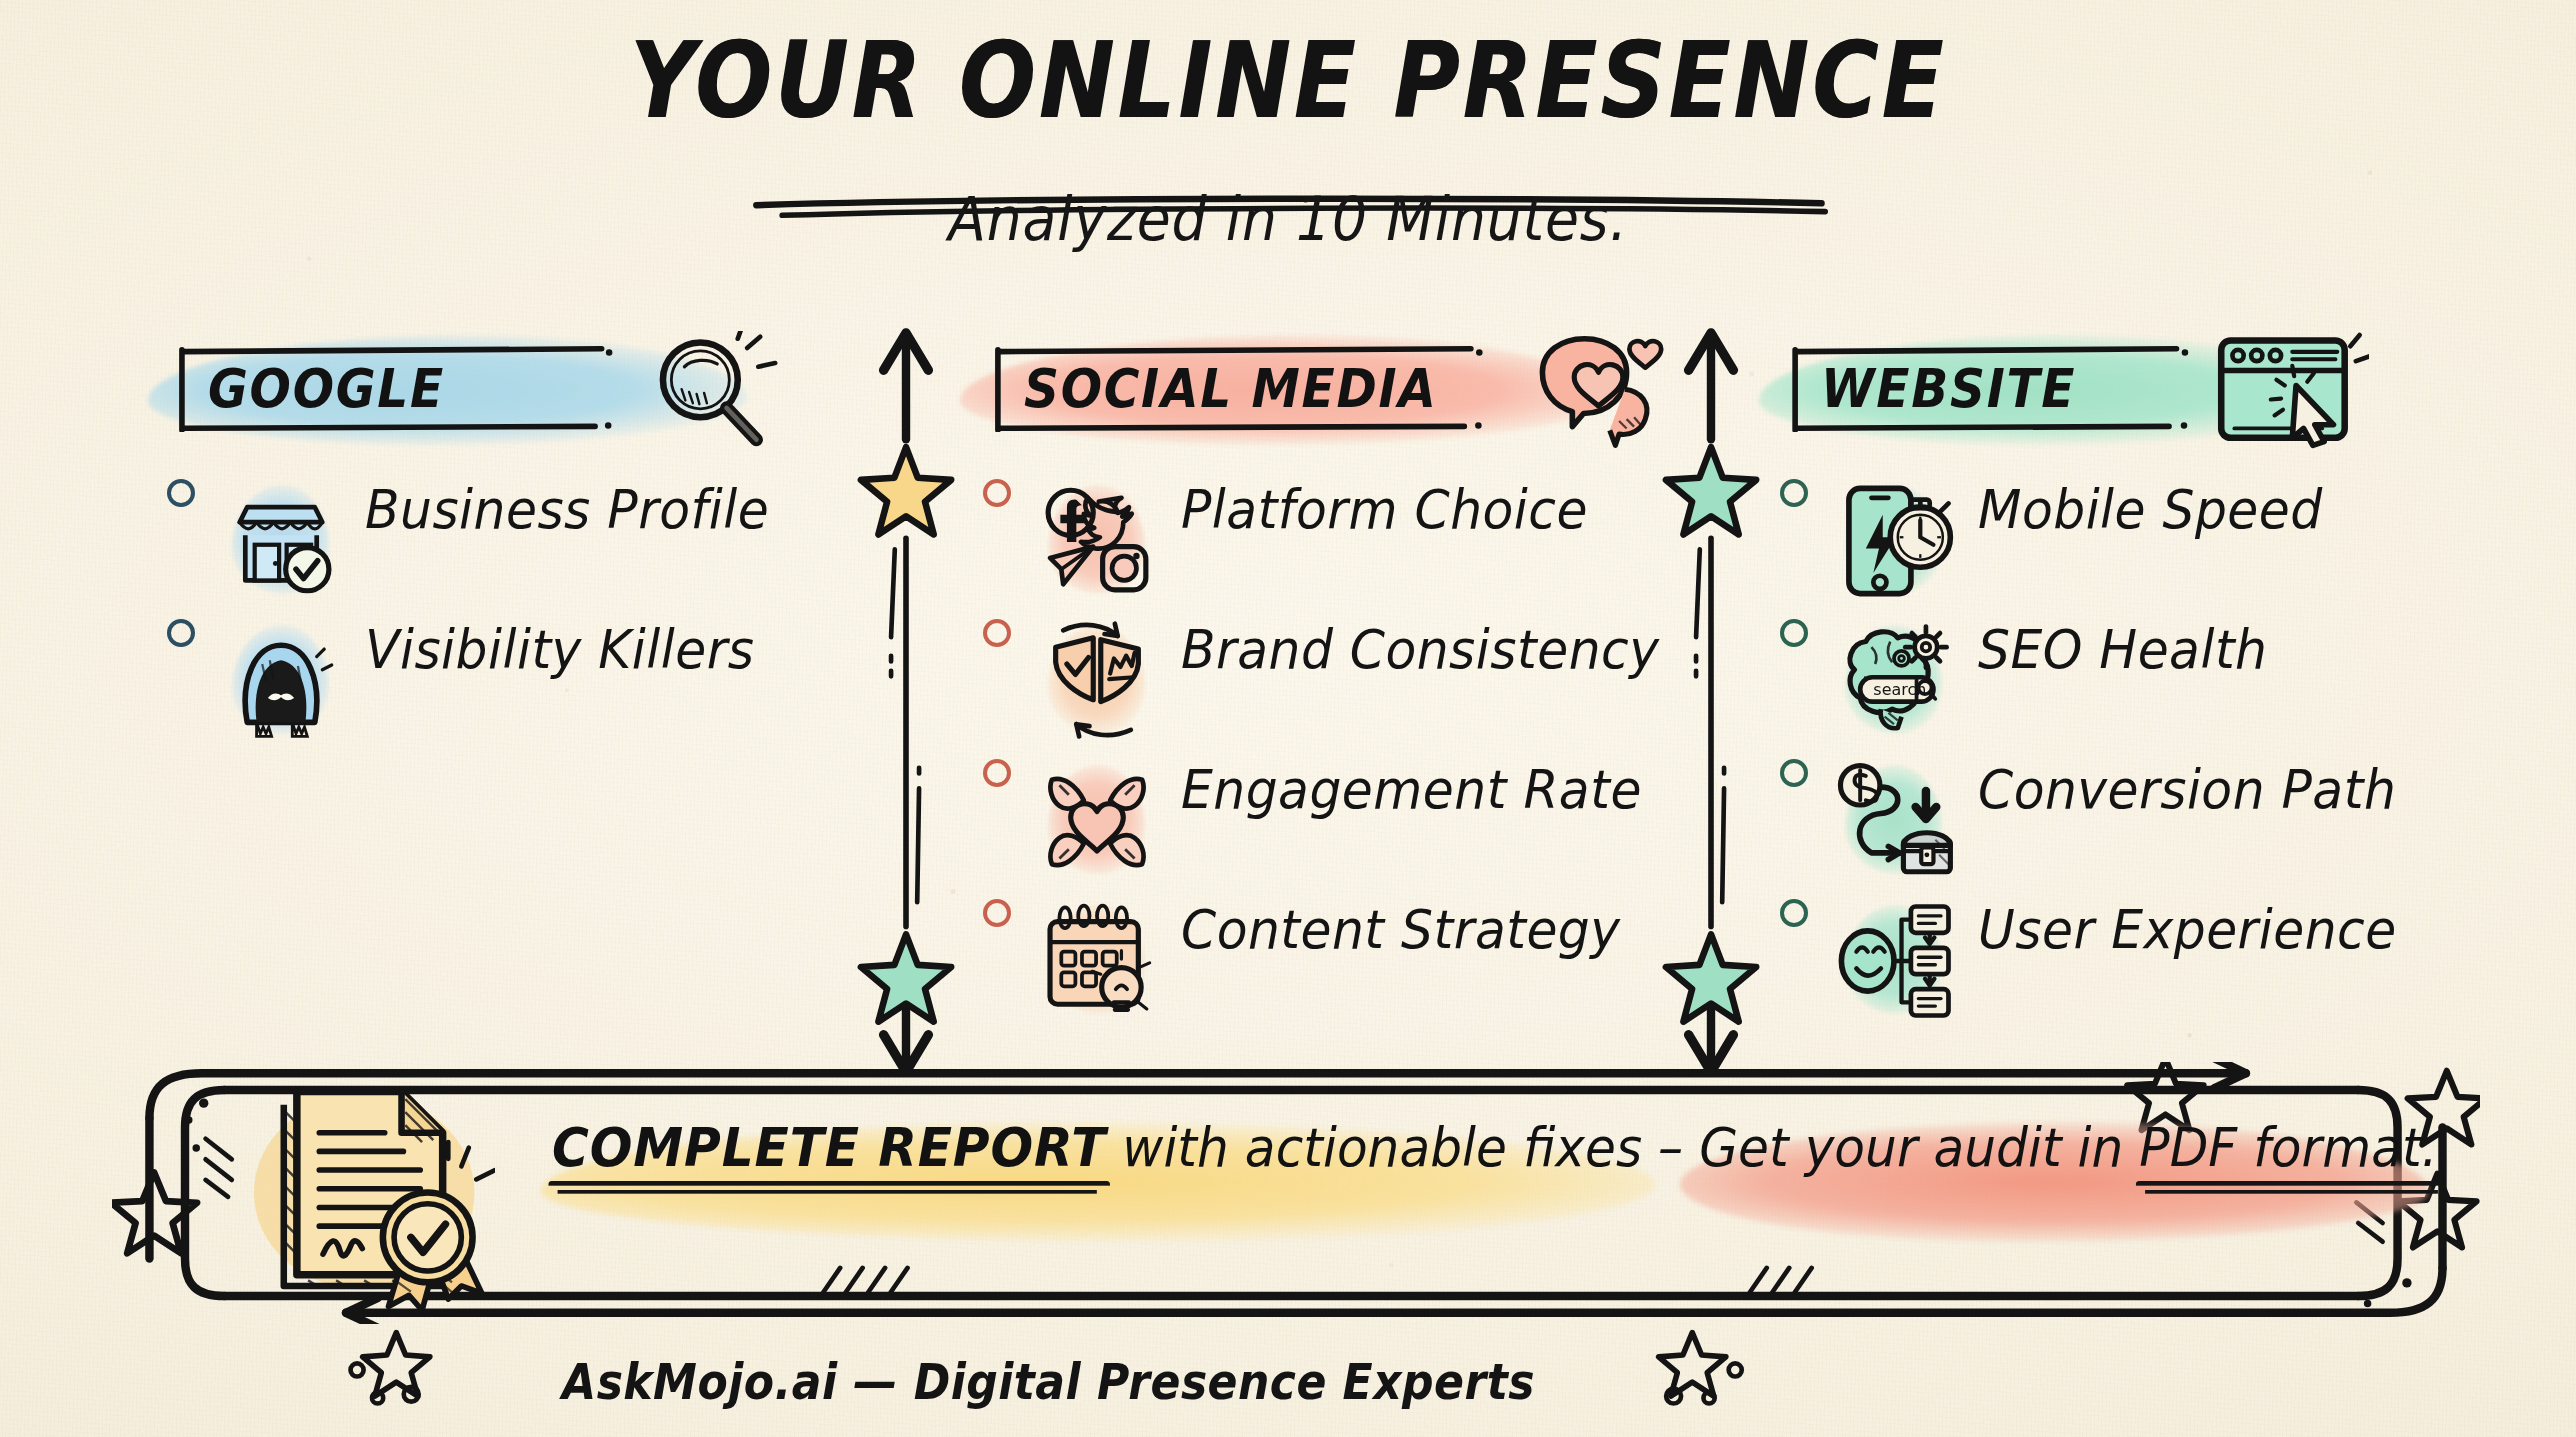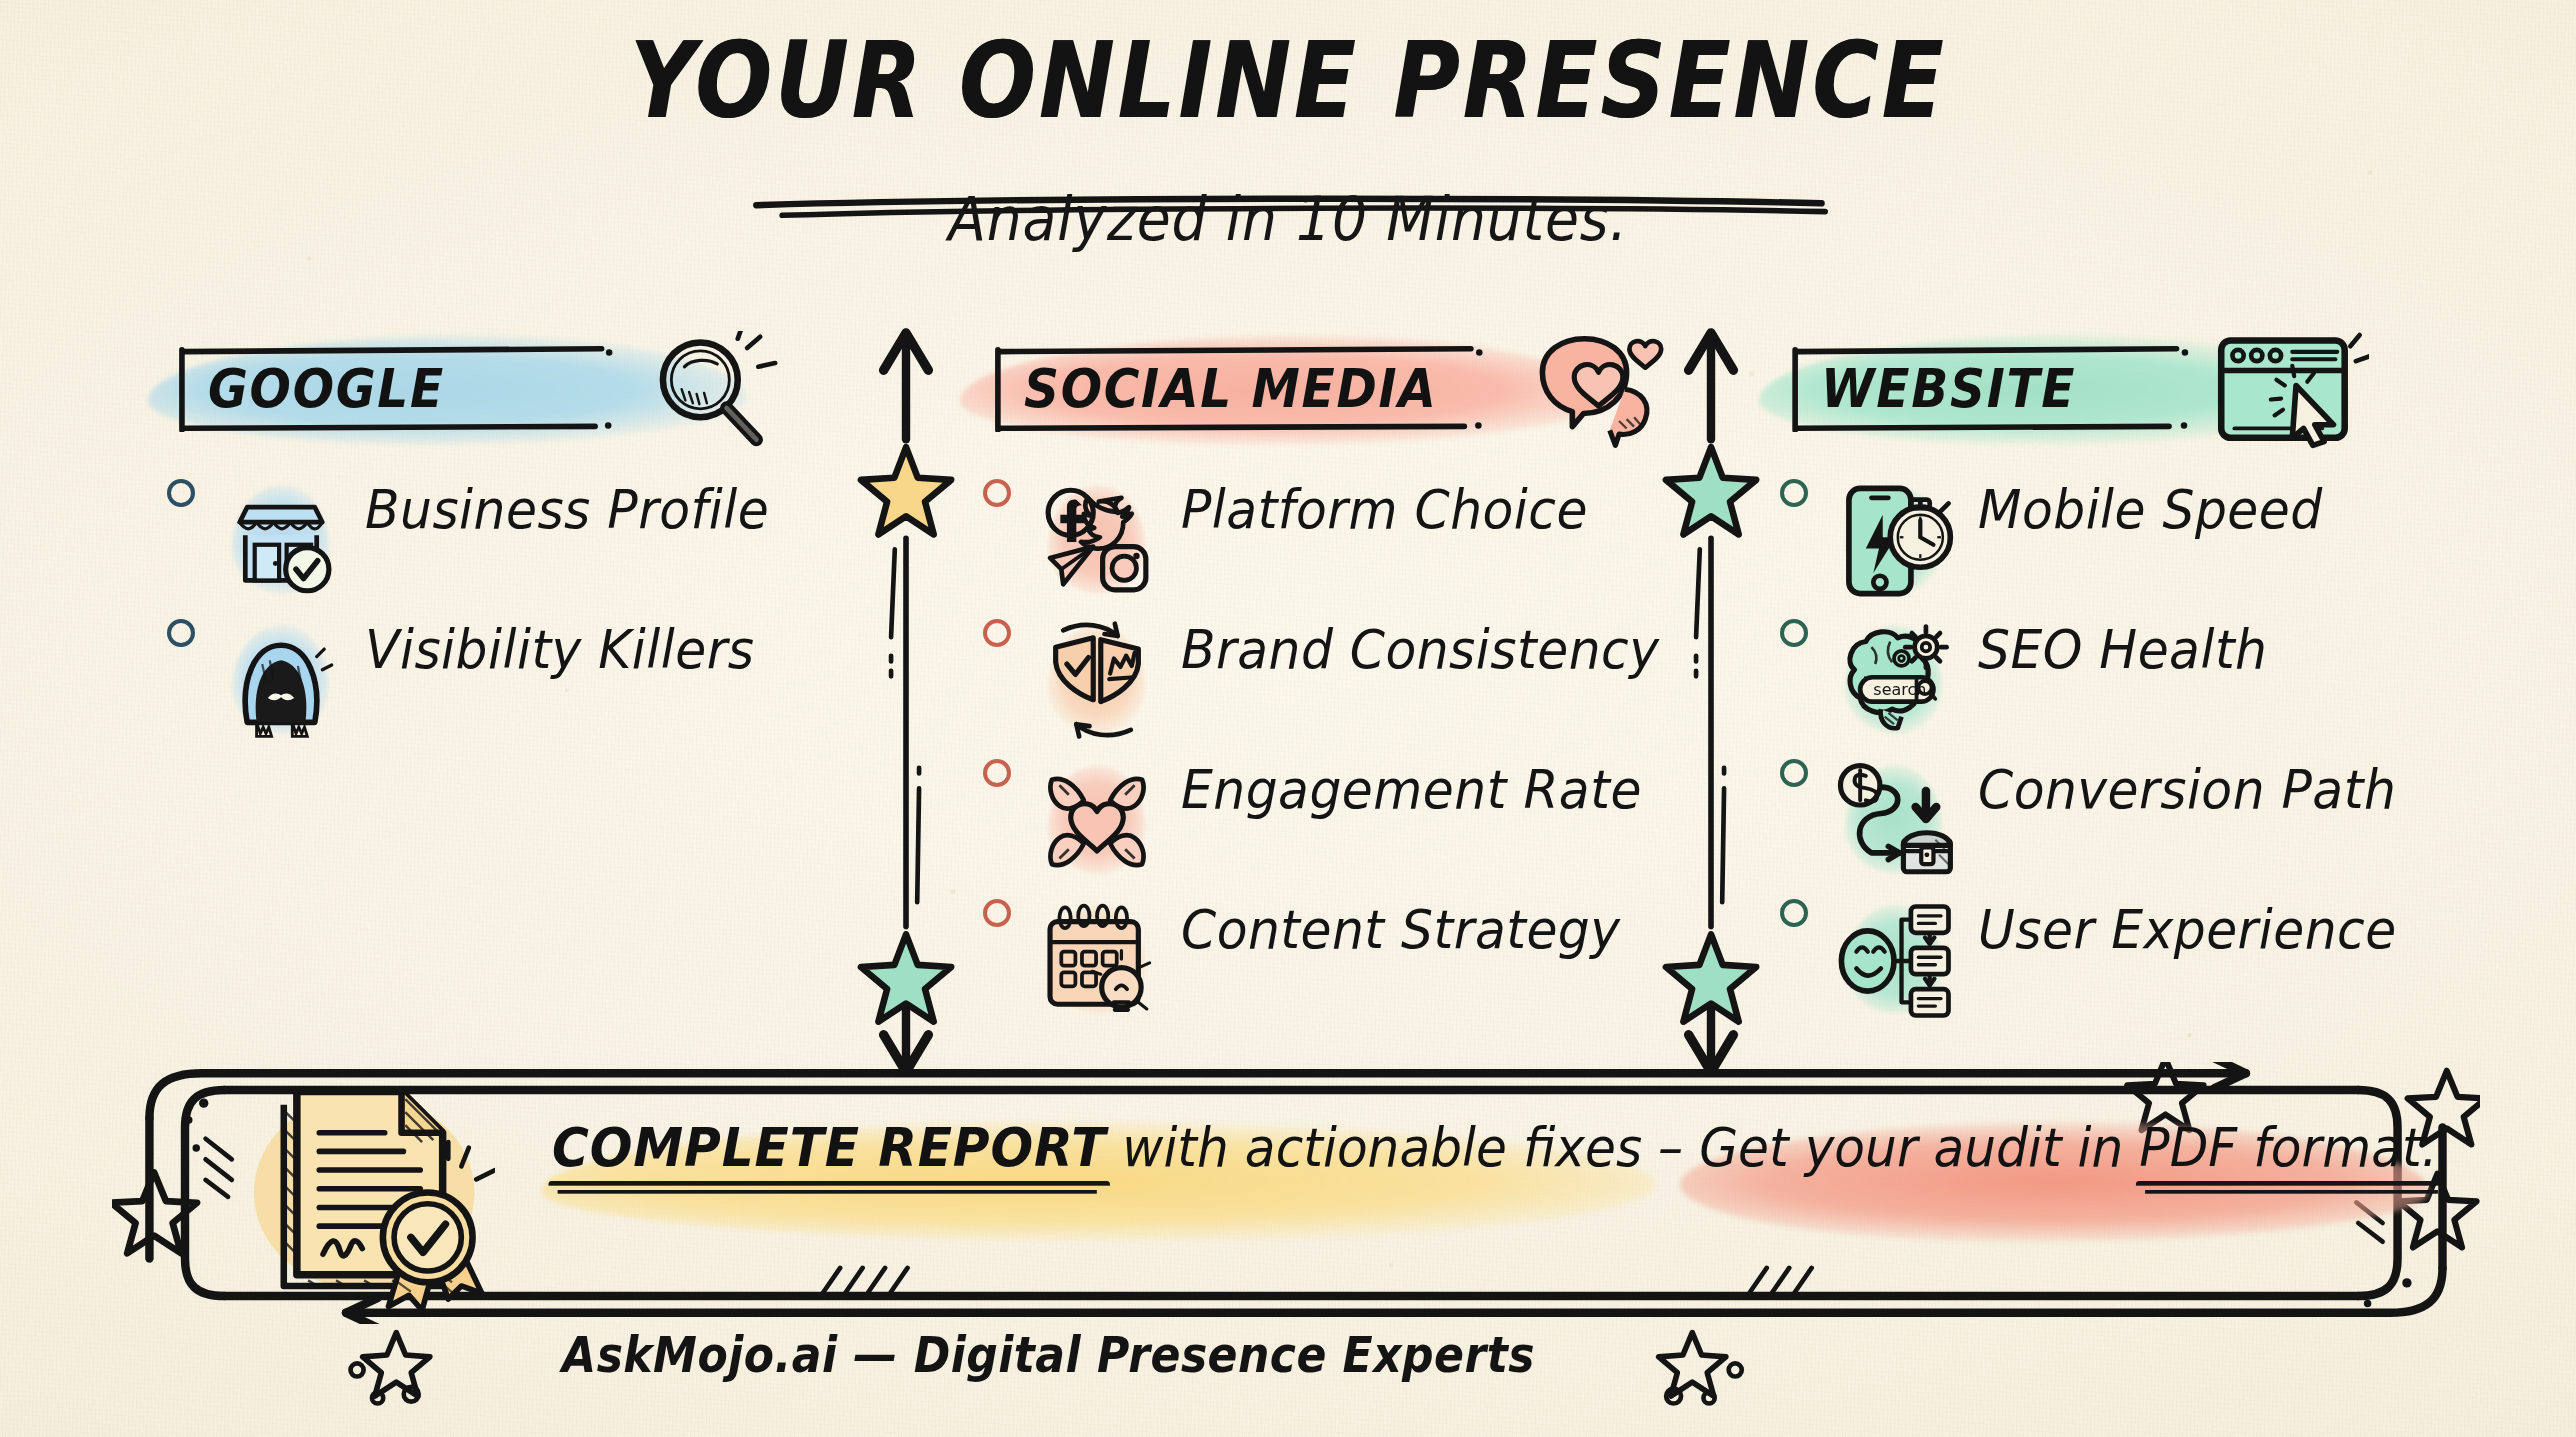--- a/index.html
+++ b/index.html
@@ -234,21 +234,21 @@
     border-radius: 3.7px;
   }
 
   
   #footer {
     position: absolute;
     left: 0; top: 1327px;
     width: 2096px;
     text-align: center;
     display: flex;
-    align-items: flex-start;
+    align-items: flex-end;
     justify-content: center;
     gap: 24px;
   }
   #footer-text {
     font-family: "DejaVu Sans", sans-serif;
     font-weight: 700;
     font-style: italic;
     font-size: 49px;
     color: #141414;
     transform: scaleX(.9);

